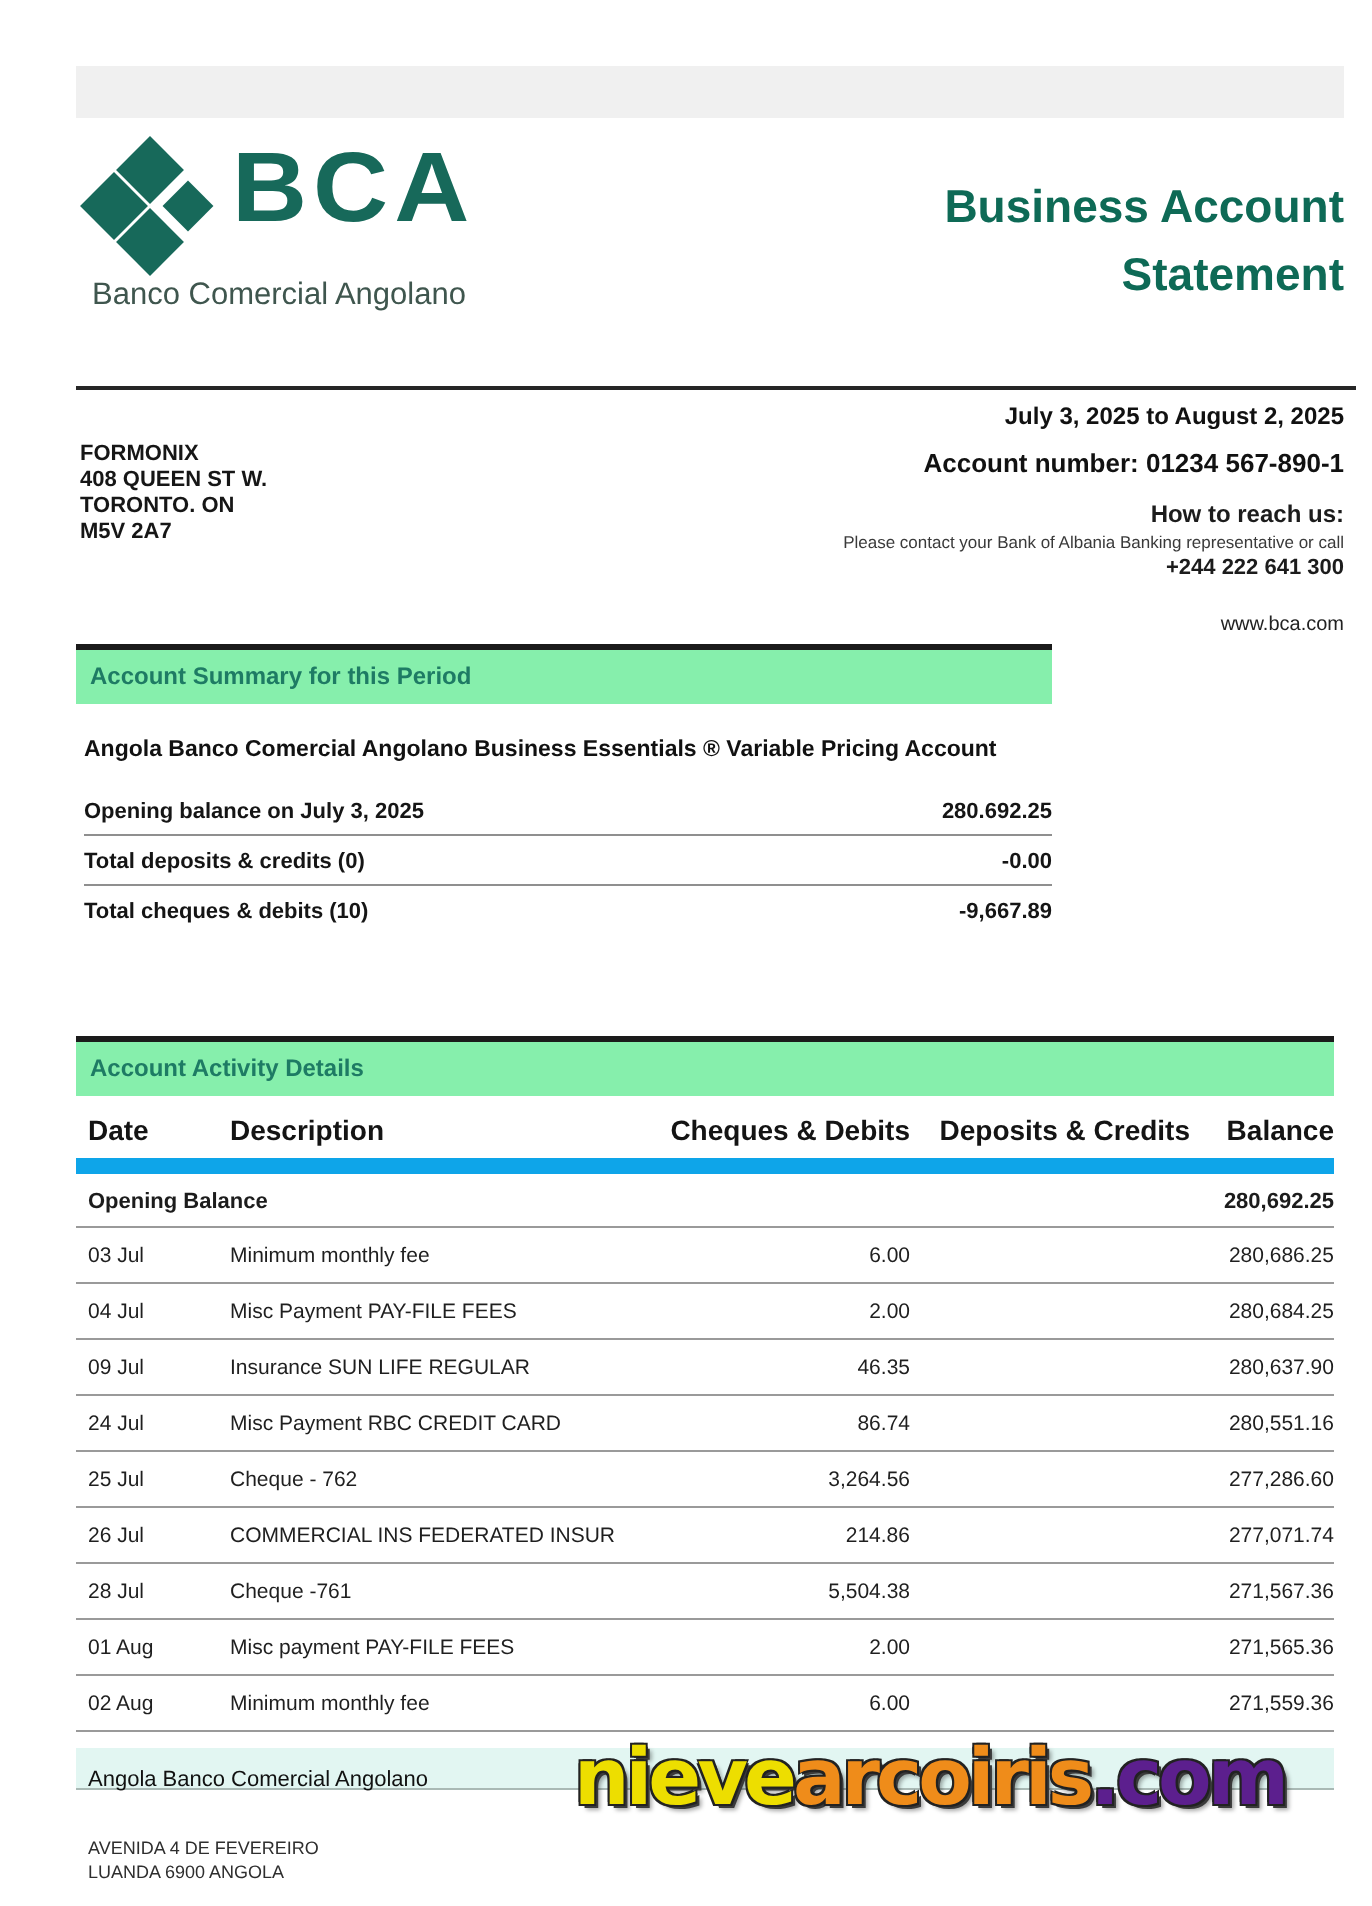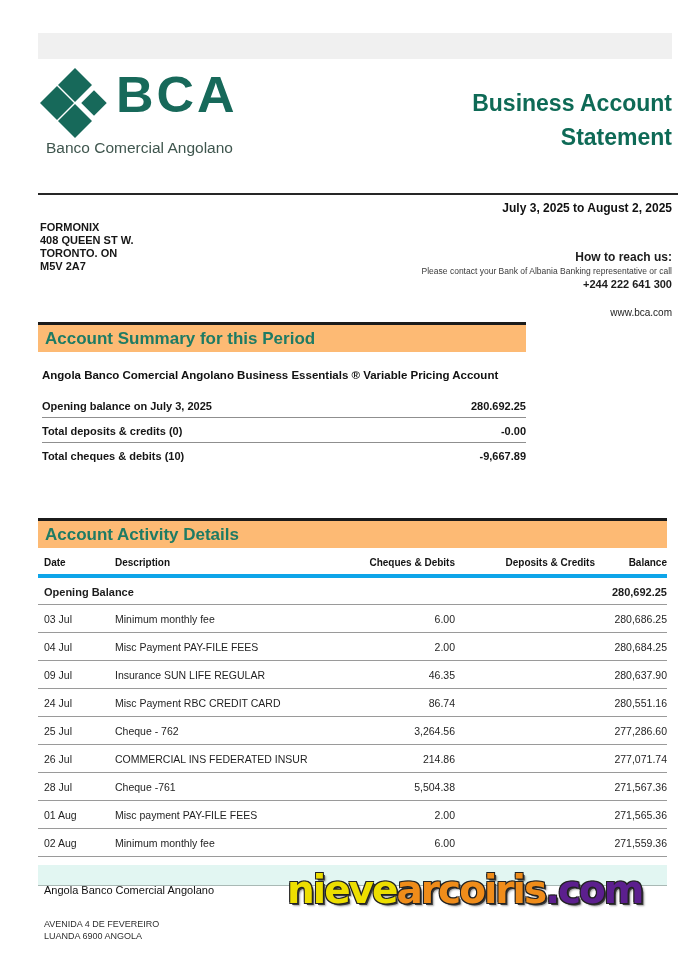--- a/index.html
+++ b/index.html
@@ -35,38 +35,38 @@
   .customer { position:absolute; left:40px; top:221px; font-size:11px; font-weight:bold; line-height:13px; color:#161616; }
   .acct-number { position:absolute; right:14px; top:224px; font-size:13px; font-weight:bold; color:#111; }
   .reach { position:absolute; right:14px; top:250px; text-align:right; }
   .reach-title { font-size:12px; font-weight:bold; margin-bottom:2px; }
   .reach-line { font-size:8.5px; color:#3a3a3a; }
   .reach-phone { font-size:11px; font-weight:bold; margin-top:2px; }
   .reach-web { font-size:10px; color:#222; margin-top:17px; }
 
   
   .band {
-    border-top:3px solid #1b1b1b; background:#fdba74; height:27px; line-height:27px;
-    padding-left:7px; color:#1E7B64; font-weight:bold; font-size:17px;
+    border-top:3px solid #1b1b1b; background:#86efac; height:27px; line-height:27px;
+    padding-left:7px; color:#1E7B64; font-weight:bold; font-size:12px;
   }
 
   
   .summary { position:absolute; left:38px; top:322px; width:488px; }
   .product { margin:17px 0 12px 4px; font-size:11.5px; font-weight:bold; color:#111; }
   .sum-table { margin-left:4px; }
   .sum-row {
     display:flex; justify-content:space-between; font-size:11px; font-weight:bold;
     color:#151515; padding:7px 0 5px; border-bottom:1px solid #8f8f8f;gap:36px;
   }
   .sum-table > div:last-of-type .sum-row, .sum-row.last { border-bottom:none; }
 
   
   .activity { position:absolute; left:38px; top:518px; width:629px; }
   .grid-row { display:grid; grid-template-columns:70px 212px 135px 140px 72px; }
-  .th { font-size:10px; font-weight:bold; padding:9px 0 6px; border-bottom:4px solid #0ea5e9; color:#141414; }
+  .th { font-size:14px; font-weight:bold; padding:9px 0 6px; border-bottom:8px solid #0ea5e9; color:#141414; }
   .cell-r { text-align:right; }
   .pad-l1 { padding-left:6px; }
   .pad-l2 { padding-left:7px; }
   .opening-row { font-size:11px; font-weight:bold; padding:8px 0 6px; border-bottom:1px solid #9a9a9a; }
   .tx-row { font-size:10.5px; color:#1f1f1f; padding:8px 0 7px; border-bottom:1px solid #9a9a9a; }
   .tbl-foot-band { margin-top:8px; height:20px; background:#E2F6F2; border-bottom:1px solid #A9B9B5; }
 
   
   .footer { position:absolute; left:44px; top:884px; }
   .footer-bank { font-size:11px; font-weight:normal; margin-bottom:23px; color:#111; }
@@ -107,20 +107,24 @@
 
   <div class="period">July 3, 2025 to August 2, 2025</div>
 
   <div class="customer">
     <div>FORMONIX</div>
     <div>408 QUEEN ST W.</div>
     <div>TORONTO. ON</div>
     <div>M5V 2A7</div>
   </div>
 
+  <div class="acct-number">
+    <span>Account number:</span>
+    <span>01234 567-890-1</span>
+  </div>
 
   <div class="reach">
     <div class="reach-title">How to reach us:</div>
     <div class="reach-line">Please contact your Bank of Albania Banking representative or call</div>
     <div class="reach-phone">+244 222 641 300</div>
     <div class="reach-web">www.bca.com</div>
   </div>
 
   <div class="summary">
     <div class="band">Account Summary for this Period</div>

